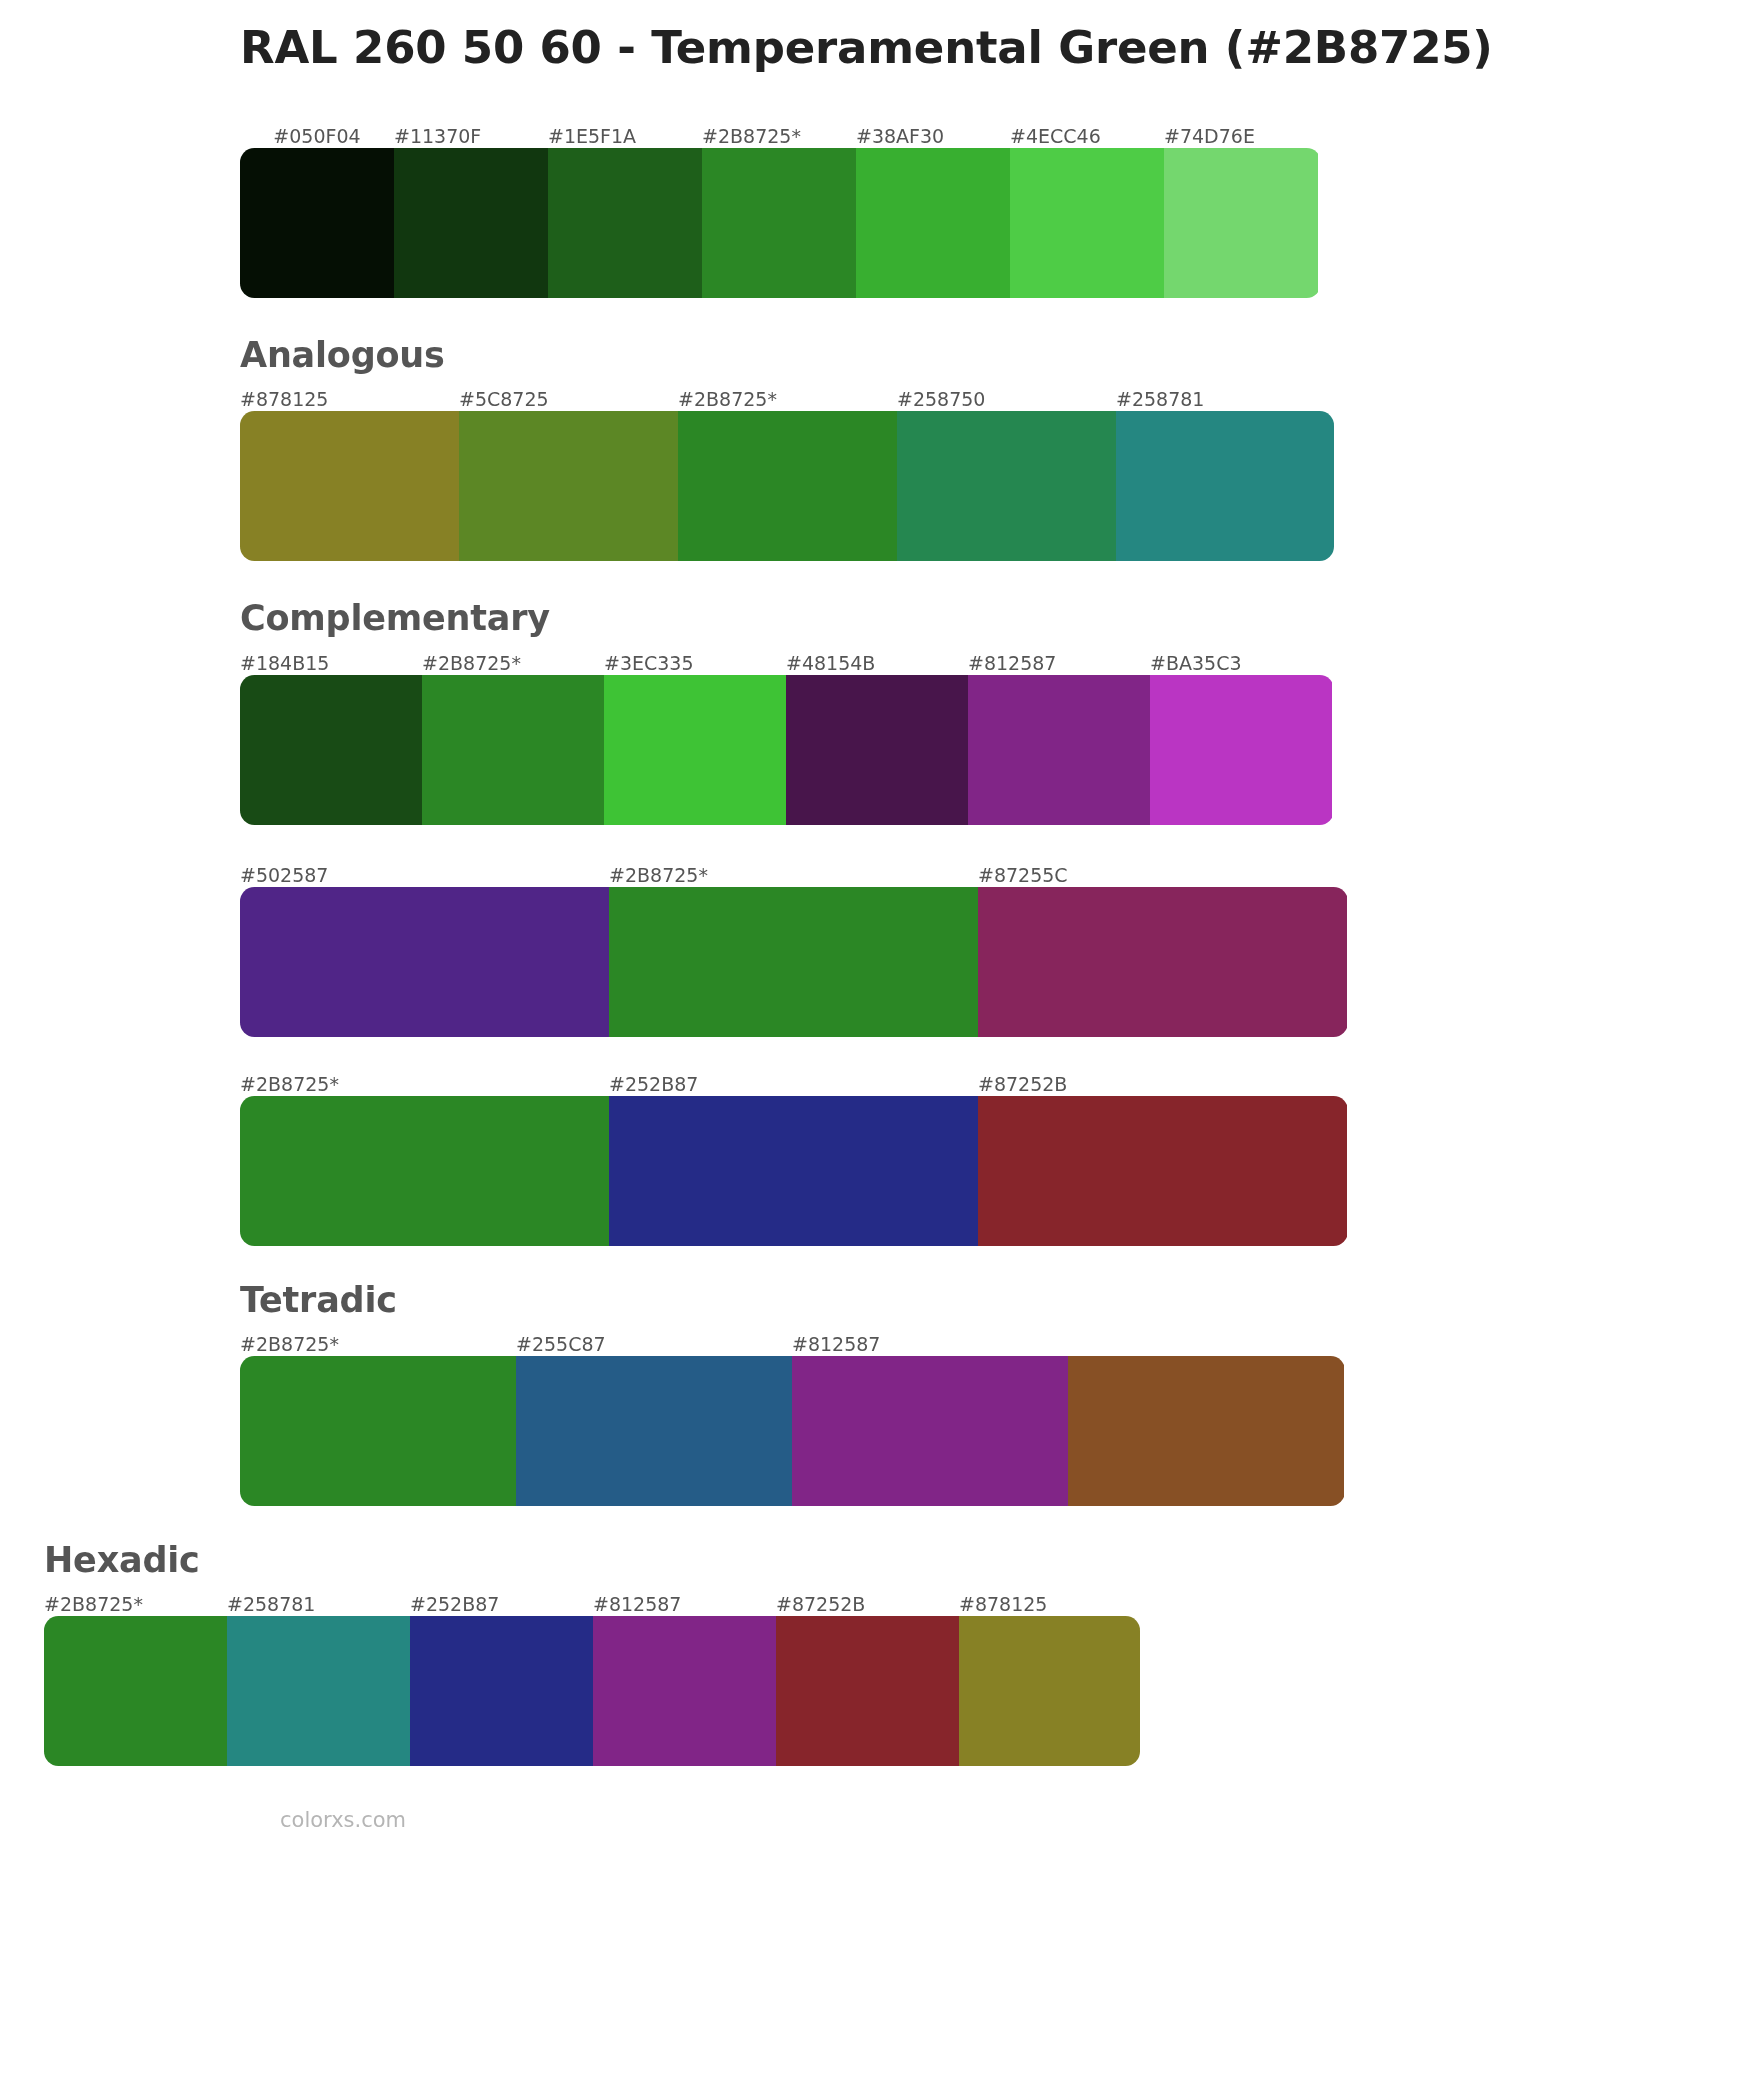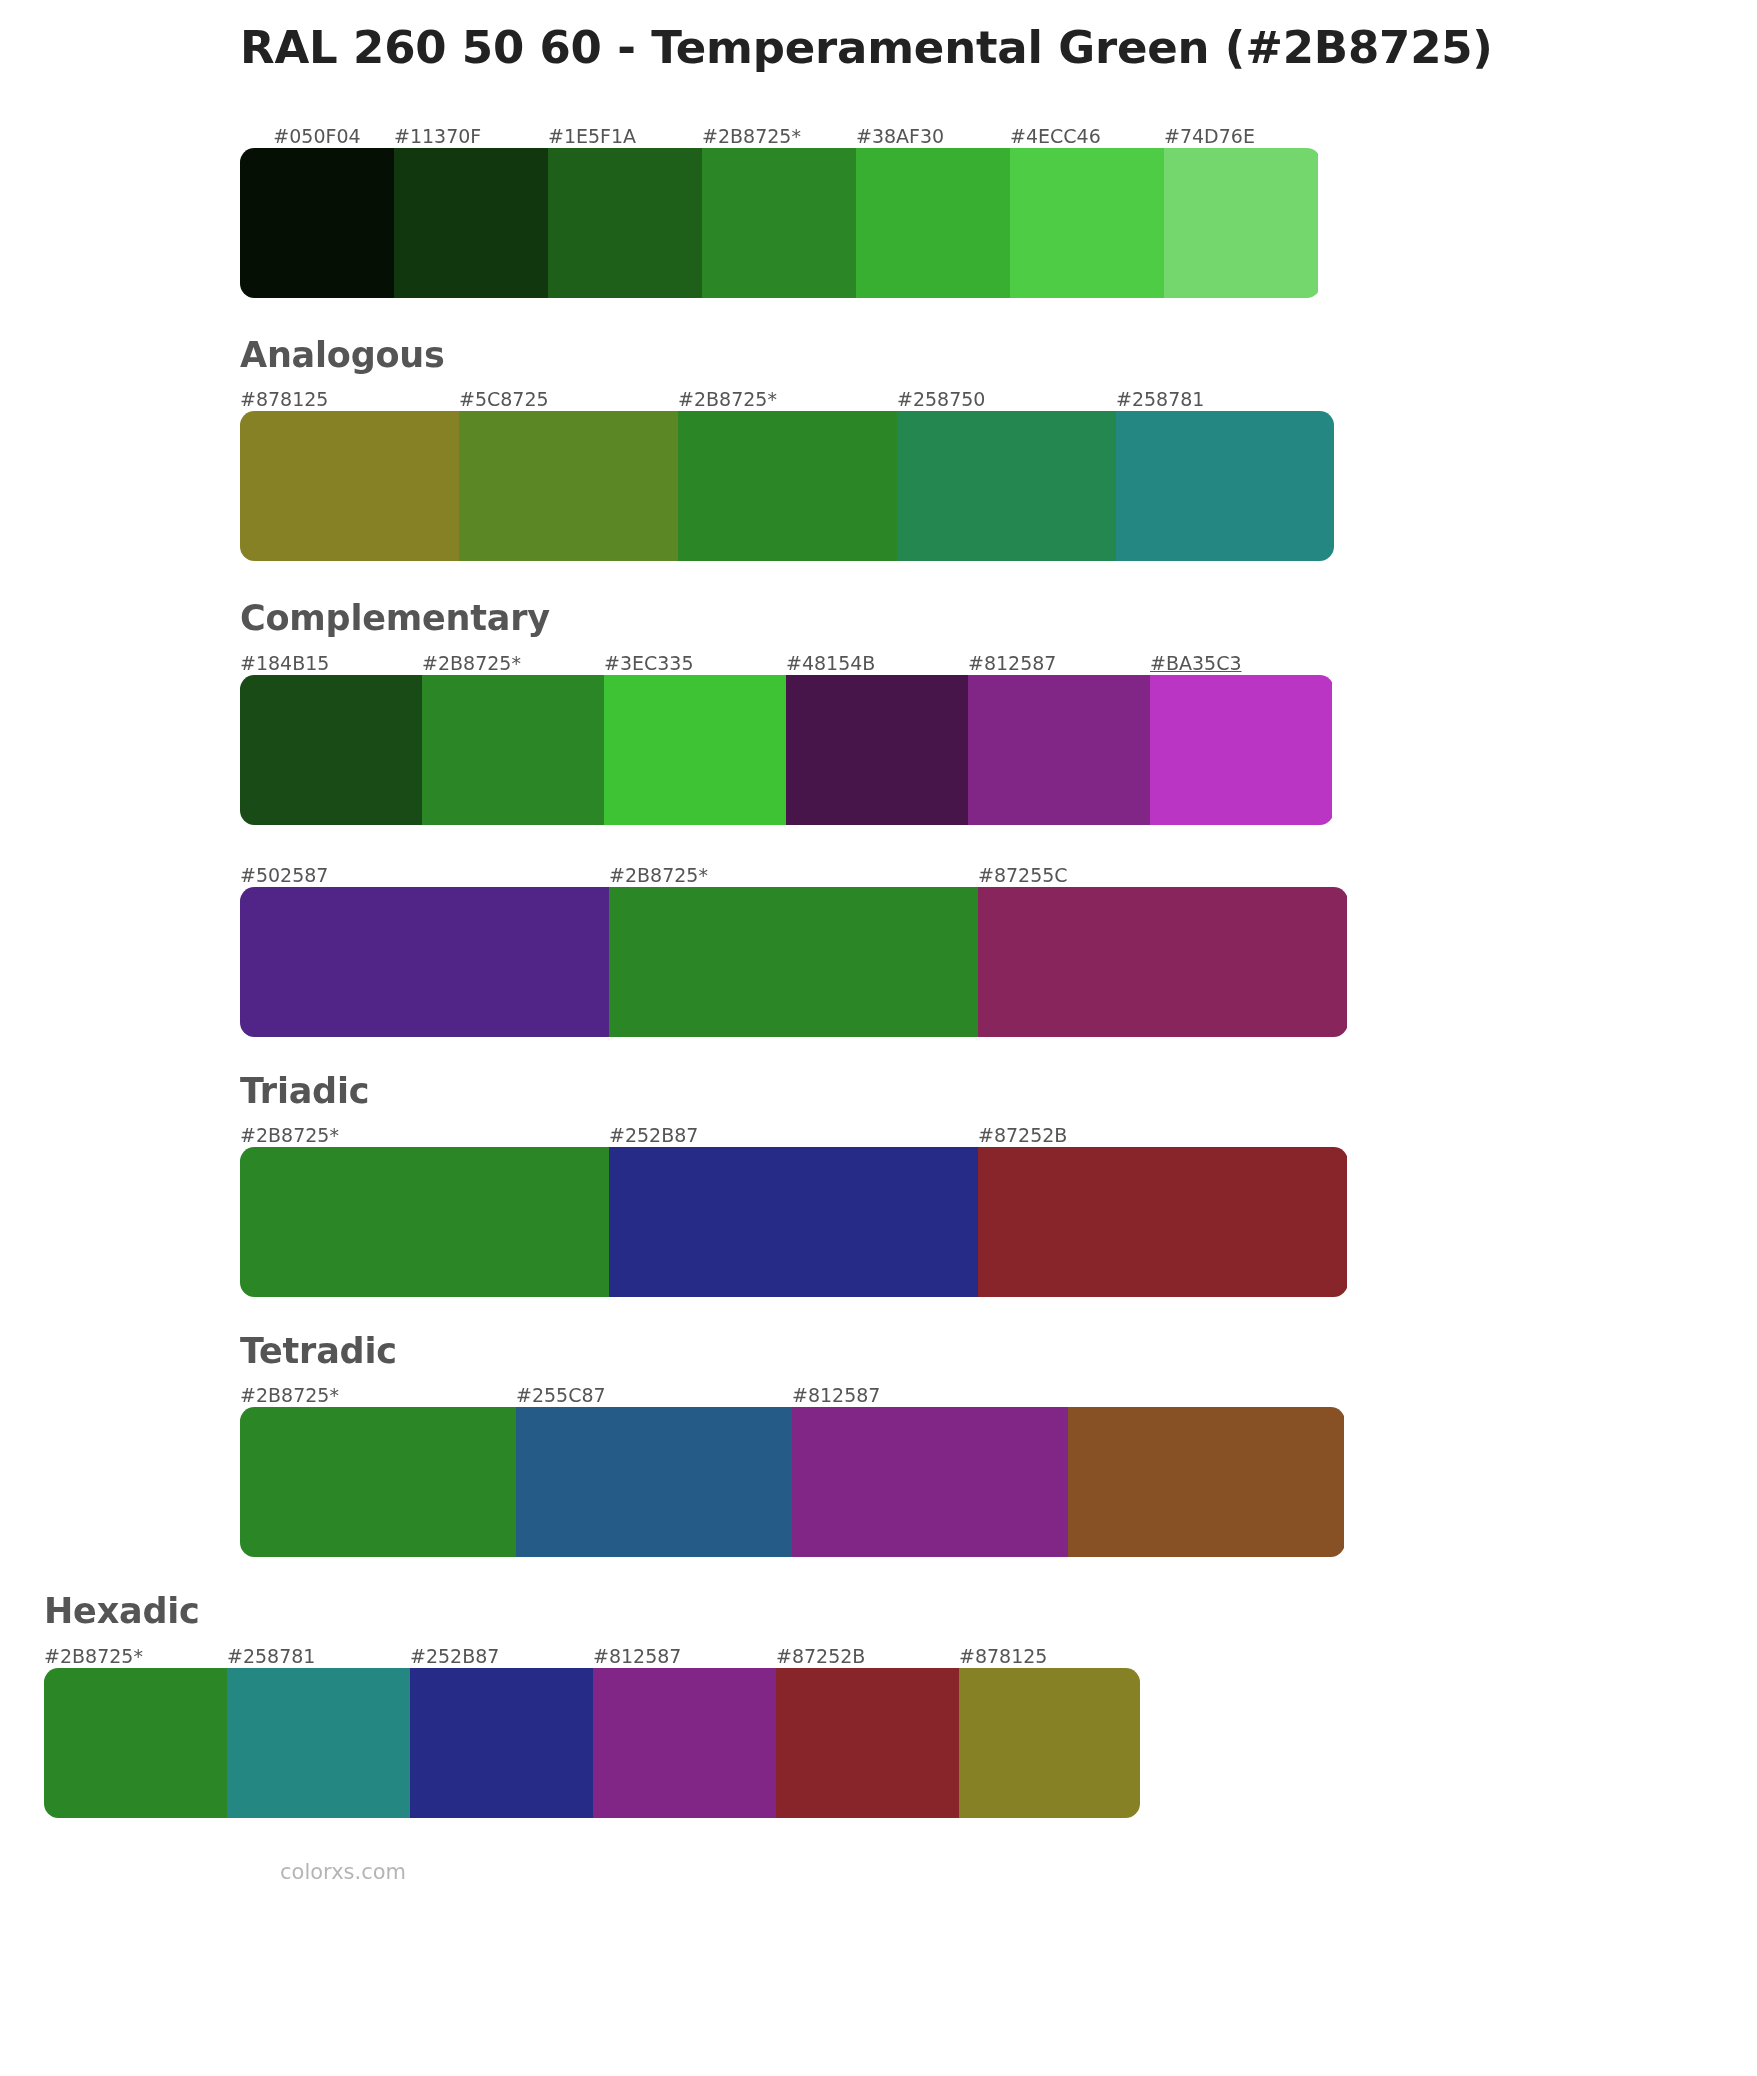--- a/index.html
+++ b/index.html
@@ -153,21 +153,21 @@
         </div>
       </div>
       <div class="section sec-comp">
         <div class="section-heading">Complementary</div>
         <div class="labels" style="width: 1094px;">
           <div class="swatch-label" style="width: 182px;">#184B15</div>
           <div class="swatch-label" style="width: 182px;">#2B8725*</div>
           <div class="swatch-label" style="width: 182px;">#3EC335</div>
           <div class="swatch-label" style="width: 182px;">#48154B</div>
           <div class="swatch-label" style="width: 182px;">#812587</div>
-          <div class="swatch-label" style="width: 182px; text-decoration: underline;">#BA35C3</div>
+          <div class="swatch-label" style="width: 182px;">#BA35C3</div>
         </div>
         <div class="bar" style="width: 1094px;">
           <div class="swatch" style="width: 182px; background: rgb(24, 75, 21);"></div>
           <div class="swatch" style="width: 182px; background: rgb(43, 135, 37);"></div>
           <div class="swatch" style="width: 182px; background: rgb(62, 195, 53);"></div>
           <div class="swatch" style="width: 182px; background: rgb(72, 21, 75);"></div>
           <div class="swatch" style="width: 182px; background: rgb(129, 37, 135);"></div>
           <div class="swatch" style="width: 182px; background: rgb(186, 53, 195);"></div>
         </div>
       </div>
@@ -177,21 +177,20 @@
           <div class="swatch-label" style="width: 369px;">#2B8725*</div>
           <div class="swatch-label" style="width: 369px;">#87255C</div>
         </div>
         <div class="bar" style="width: 1108px;">
           <div class="swatch" style="width: 369px; background: rgb(80, 37, 135);"></div>
           <div class="swatch" style="width: 369px; background: rgb(43, 135, 37);"></div>
           <div class="swatch" style="width: 369px; background: rgb(135, 37, 92);"></div>
         </div>
       </div>
       <div class="section sec-triadic">
-        <div class="section-heading">Triadic</div>
         <div class="labels" style="width: 1108px;">
           <div class="swatch-label" style="width: 369px;">#2B8725*</div>
           <div class="swatch-label" style="width: 369px;">#252B87</div>
           <div class="swatch-label" style="width: 369px;">#87252B</div>
         </div>
         <div class="bar" style="width: 1108px;">
           <div class="swatch" style="width: 369px; background: rgb(43, 135, 37);"></div>
           <div class="swatch" style="width: 369px; background: rgb(37, 43, 135);"></div>
           <div class="swatch" style="width: 369px; background: rgb(135, 37, 43);"></div>
         </div>

